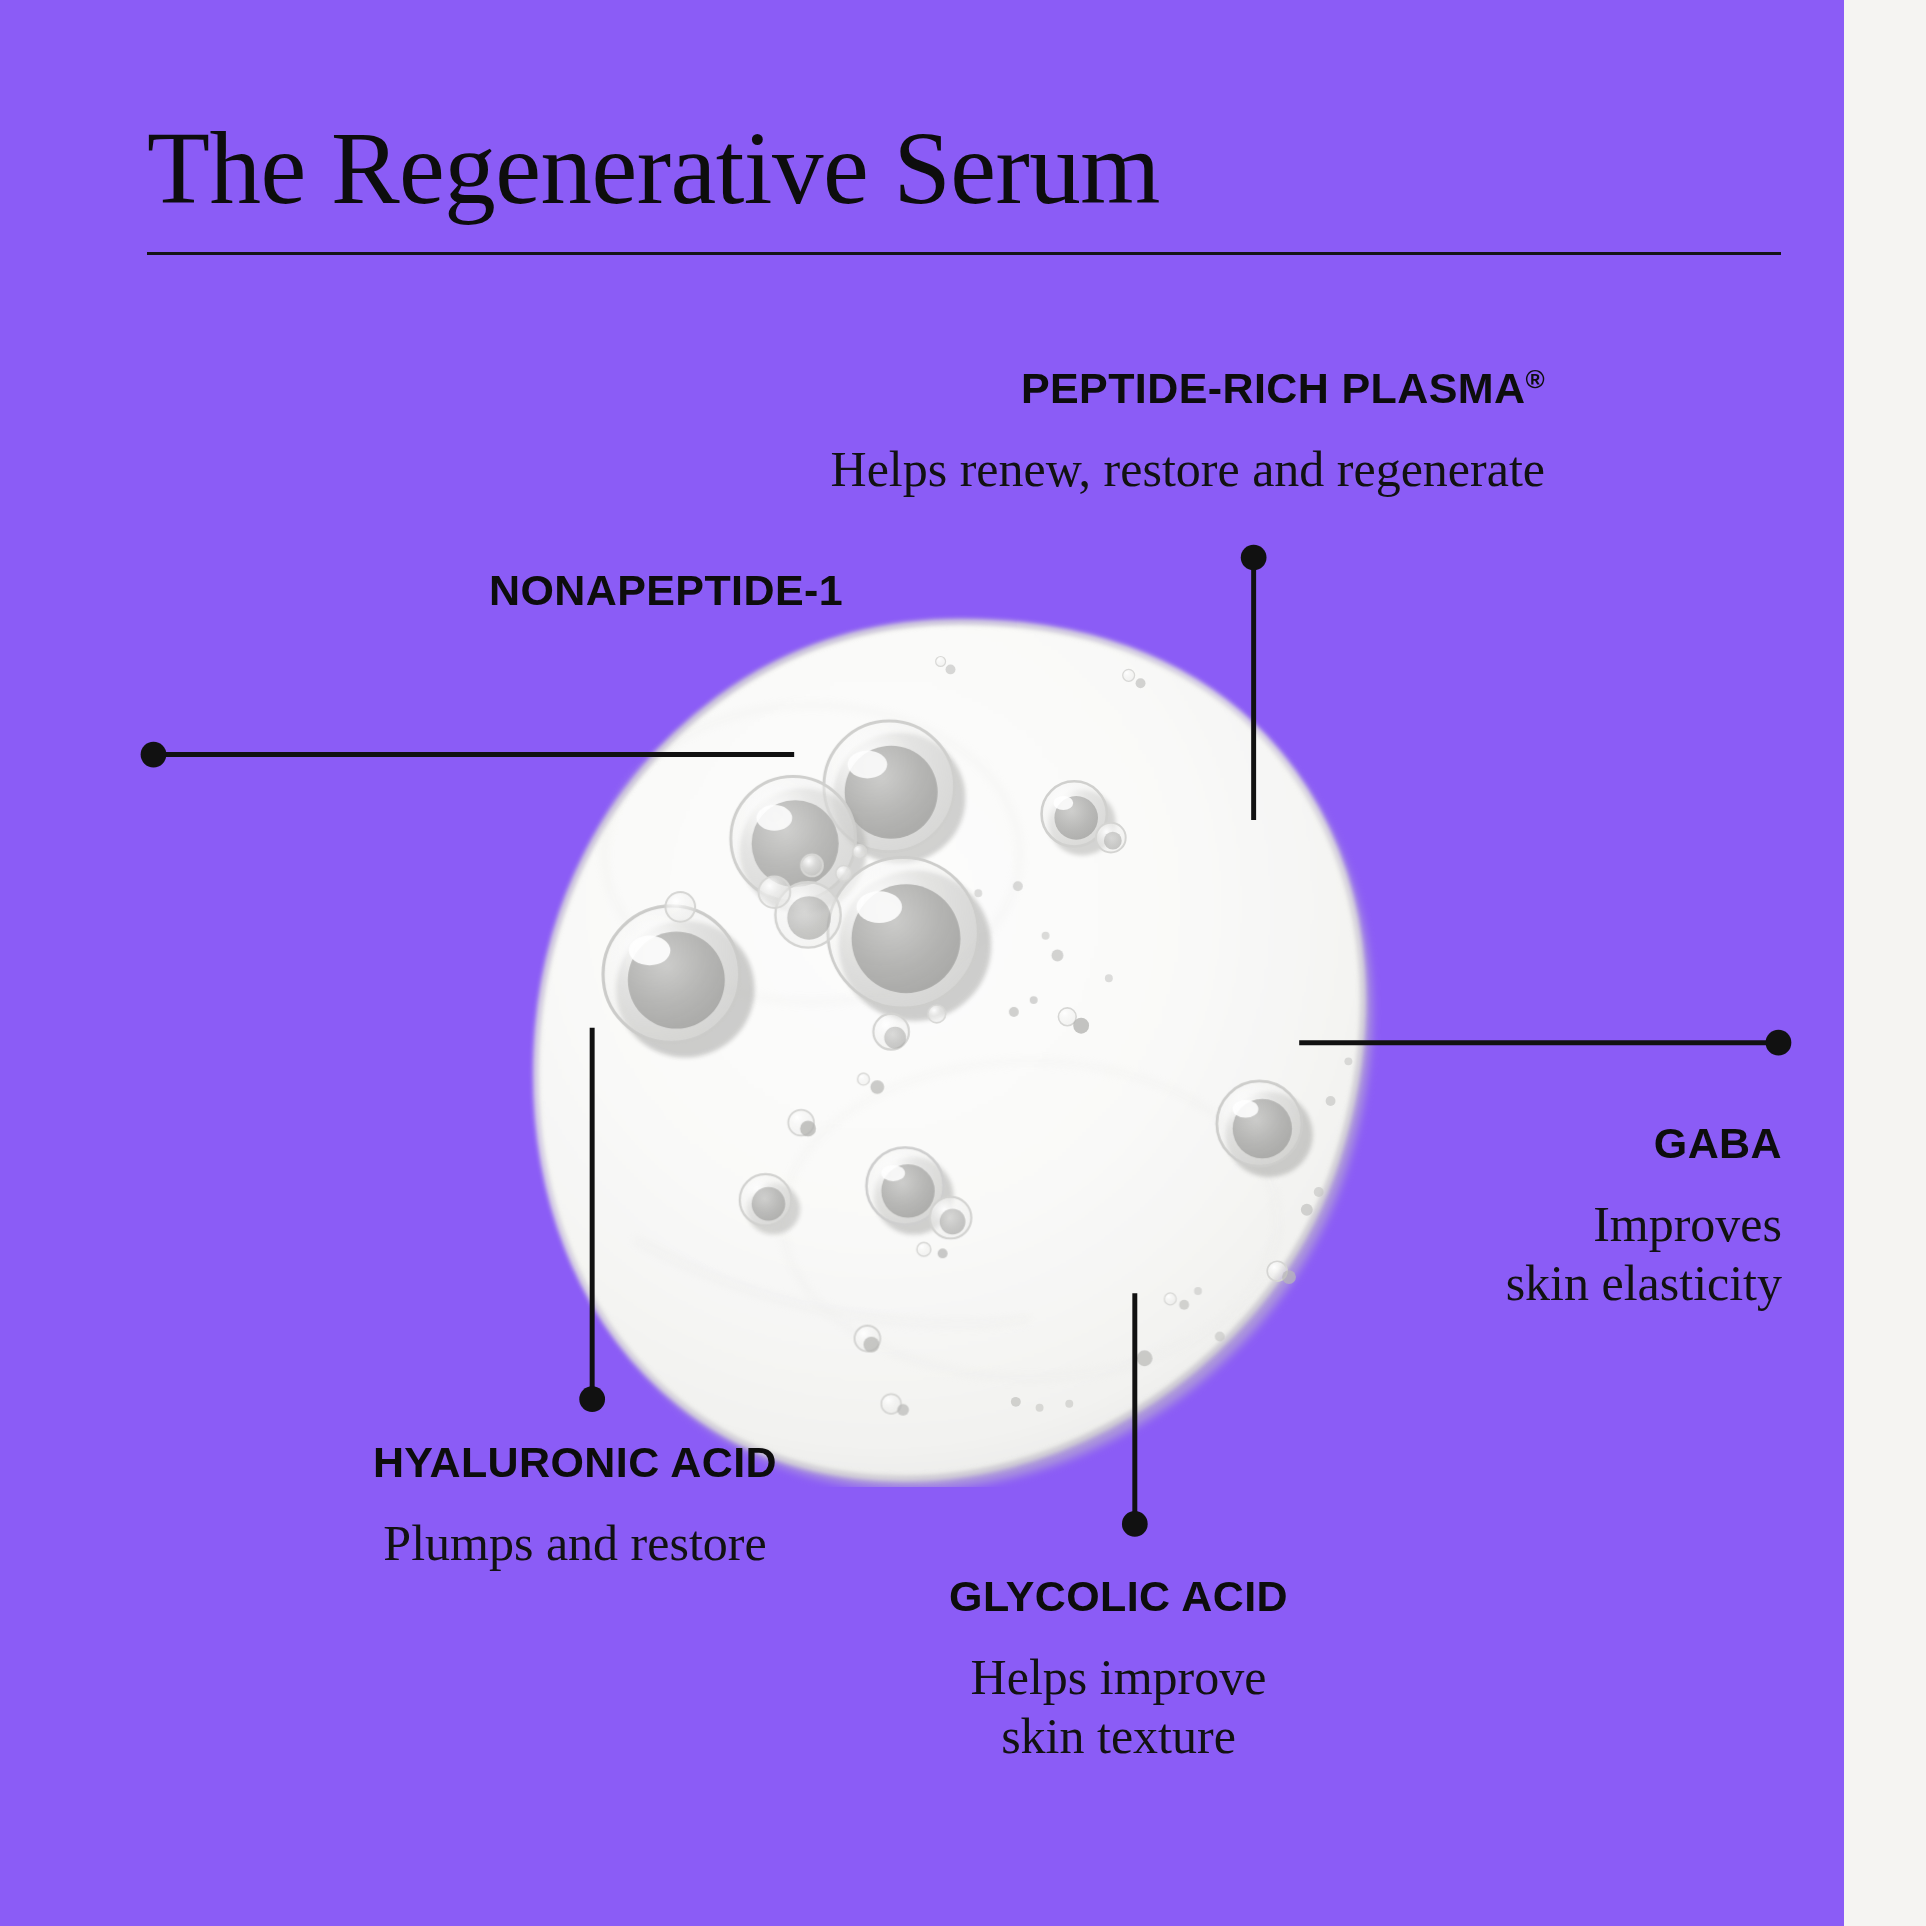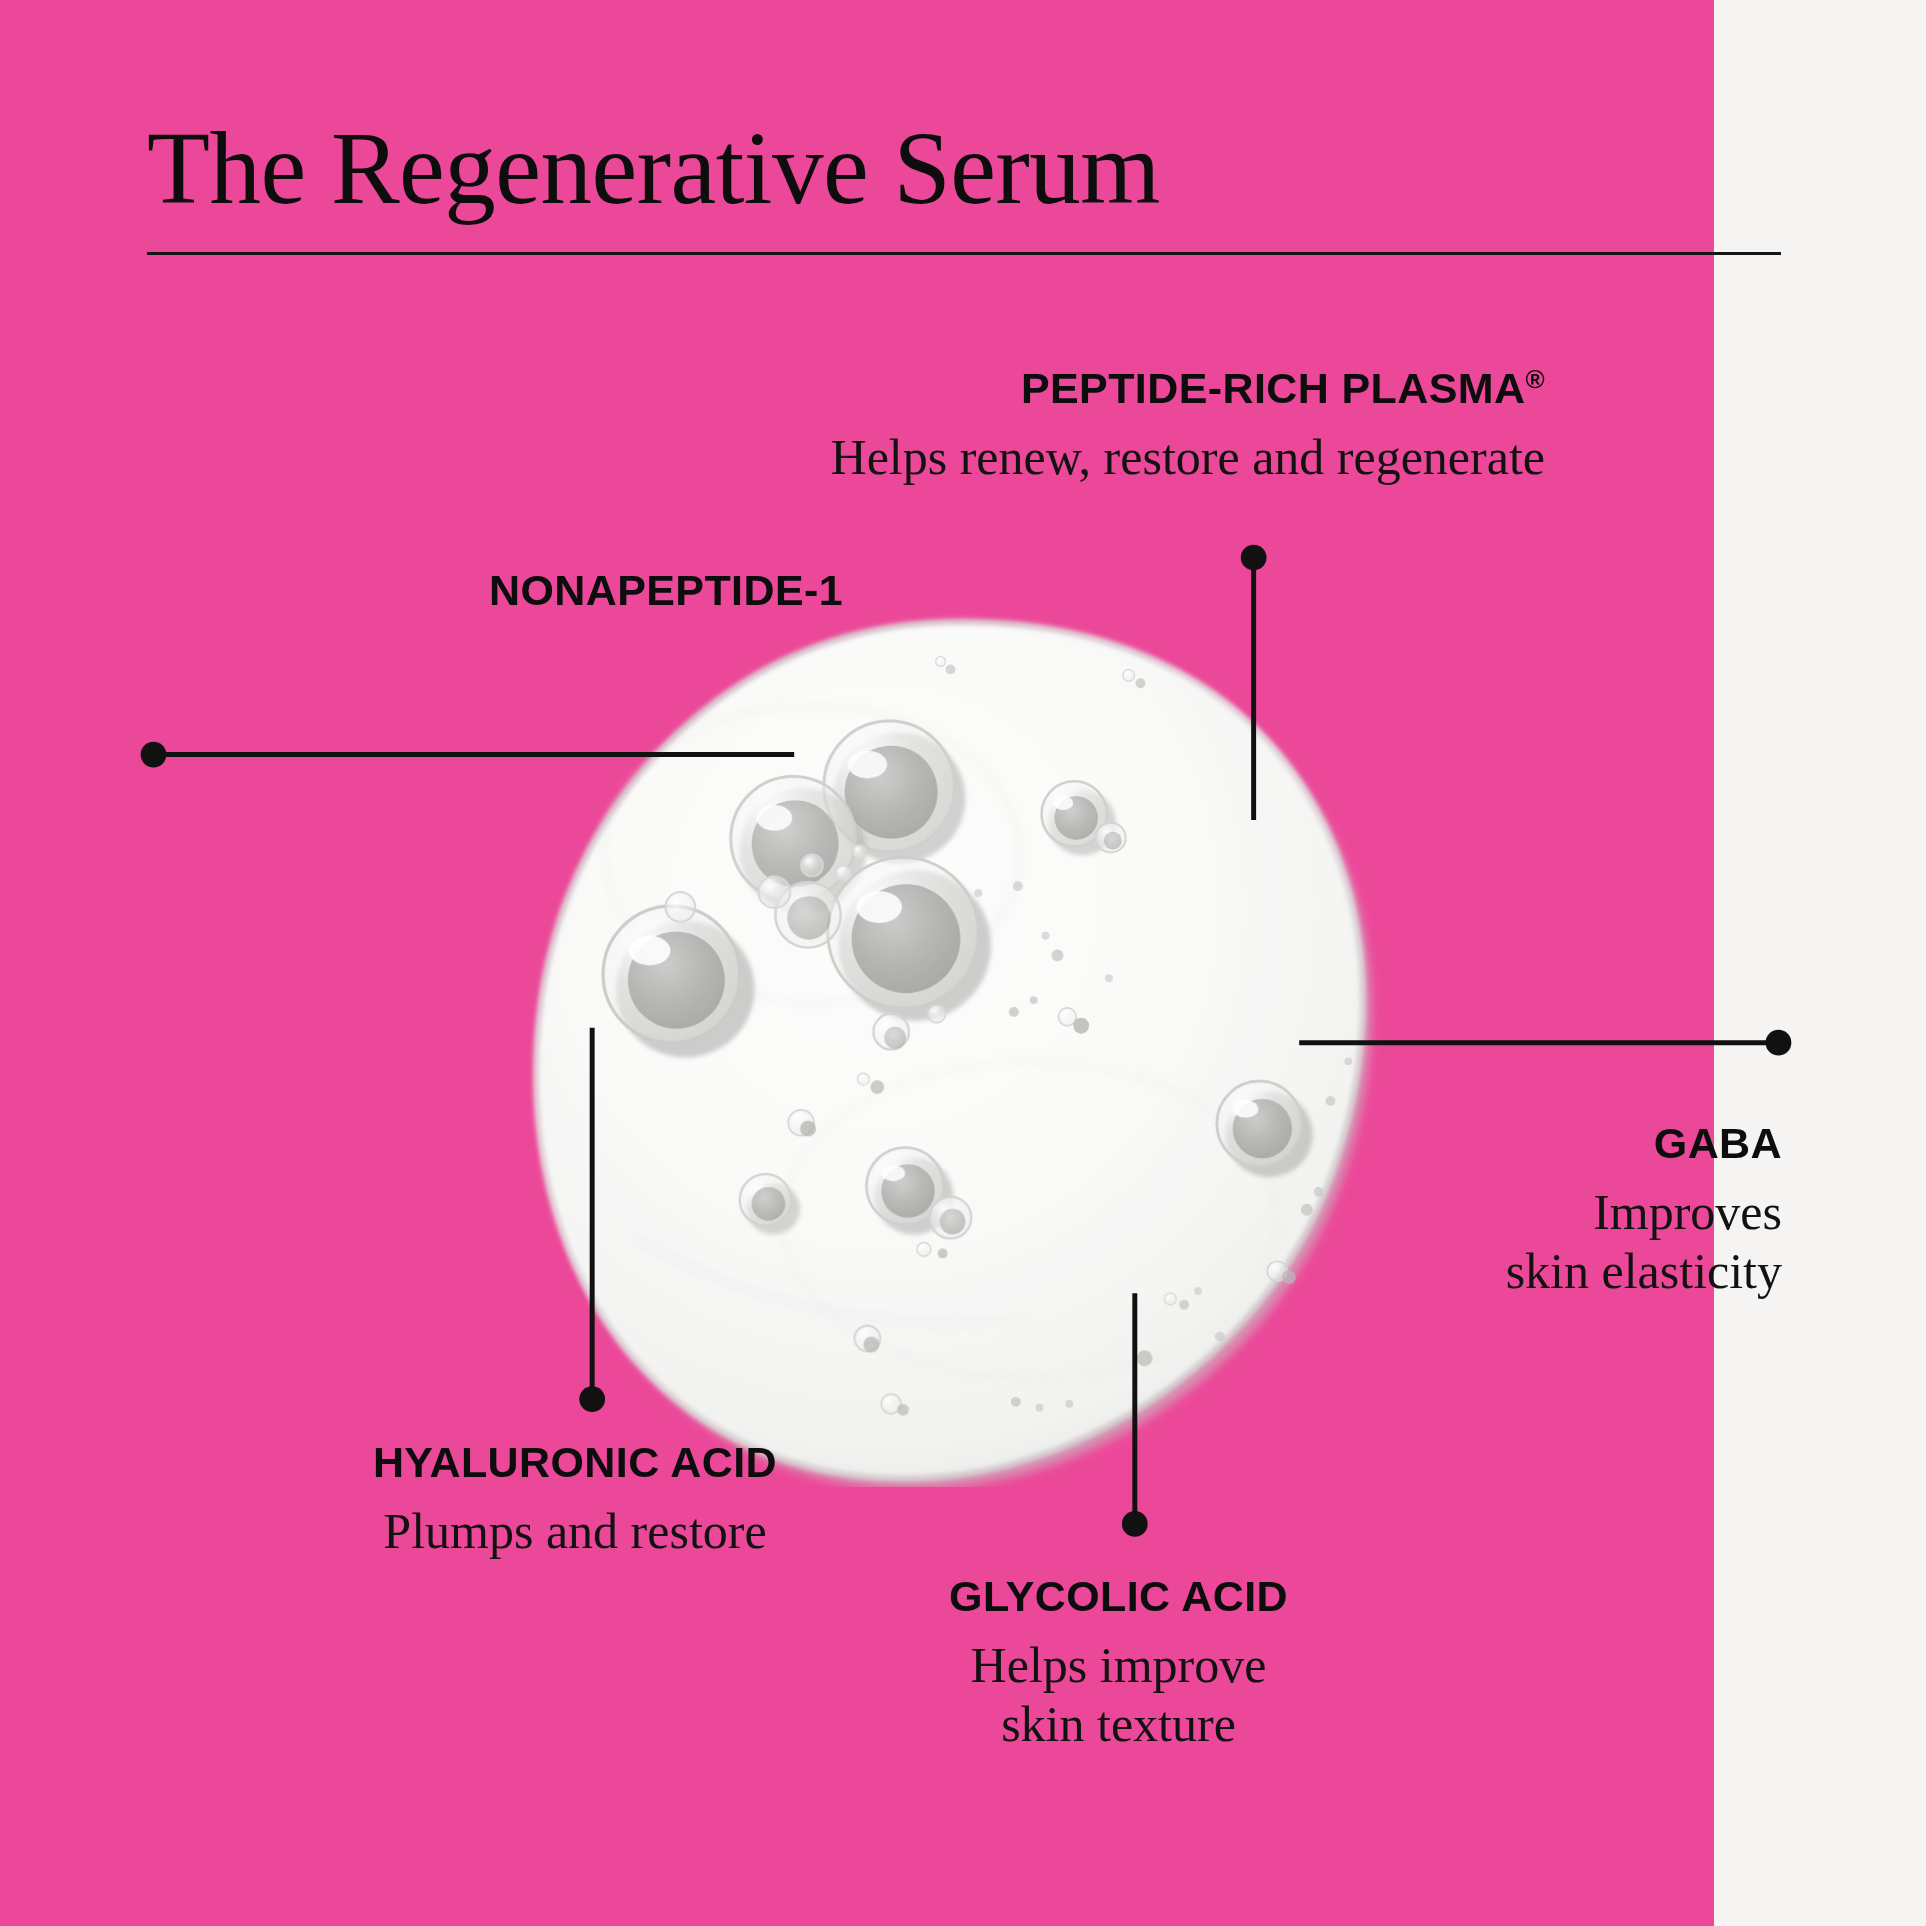--- a/index.html
+++ b/index.html
@@ -8,23 +8,23 @@
   }
   body {
     width: 1927px;
     height: 1927px;
     background: #f5f4f2;
     font-family: "Liberation Serif", serif;
     overflow: hidden;
   }
   #root {
     position: relative;
-    width: 1714px;
+    width: 1844px;
     height: 1927px;
-    background: #ec4899;
+    background: #8b5cf6;
   }
 
   
   .title-block {
     position: absolute;
     left: 147px;
     top: 117px;
     width: 1634px;
   }
   .page-title {
@@ -77,21 +77,21 @@
     font-size: 26px;
     vertical-align: super;
     line-height: 0;
   }
   .callout .cal-desc {
     font-family: "Liberation Serif", serif;
     font-weight: 400;
     font-size: 50px;
     line-height: 1.17;
     color: #121212;
-    margin-top: 16px;
+    margin-top: 28px;
     white-space: pre-line;
   }
 
   #callout-peptide {
     left: 634px;
     top: 364px;
     width: 911px;
     text-align: right;
   }
   #callout-nonapeptide {

